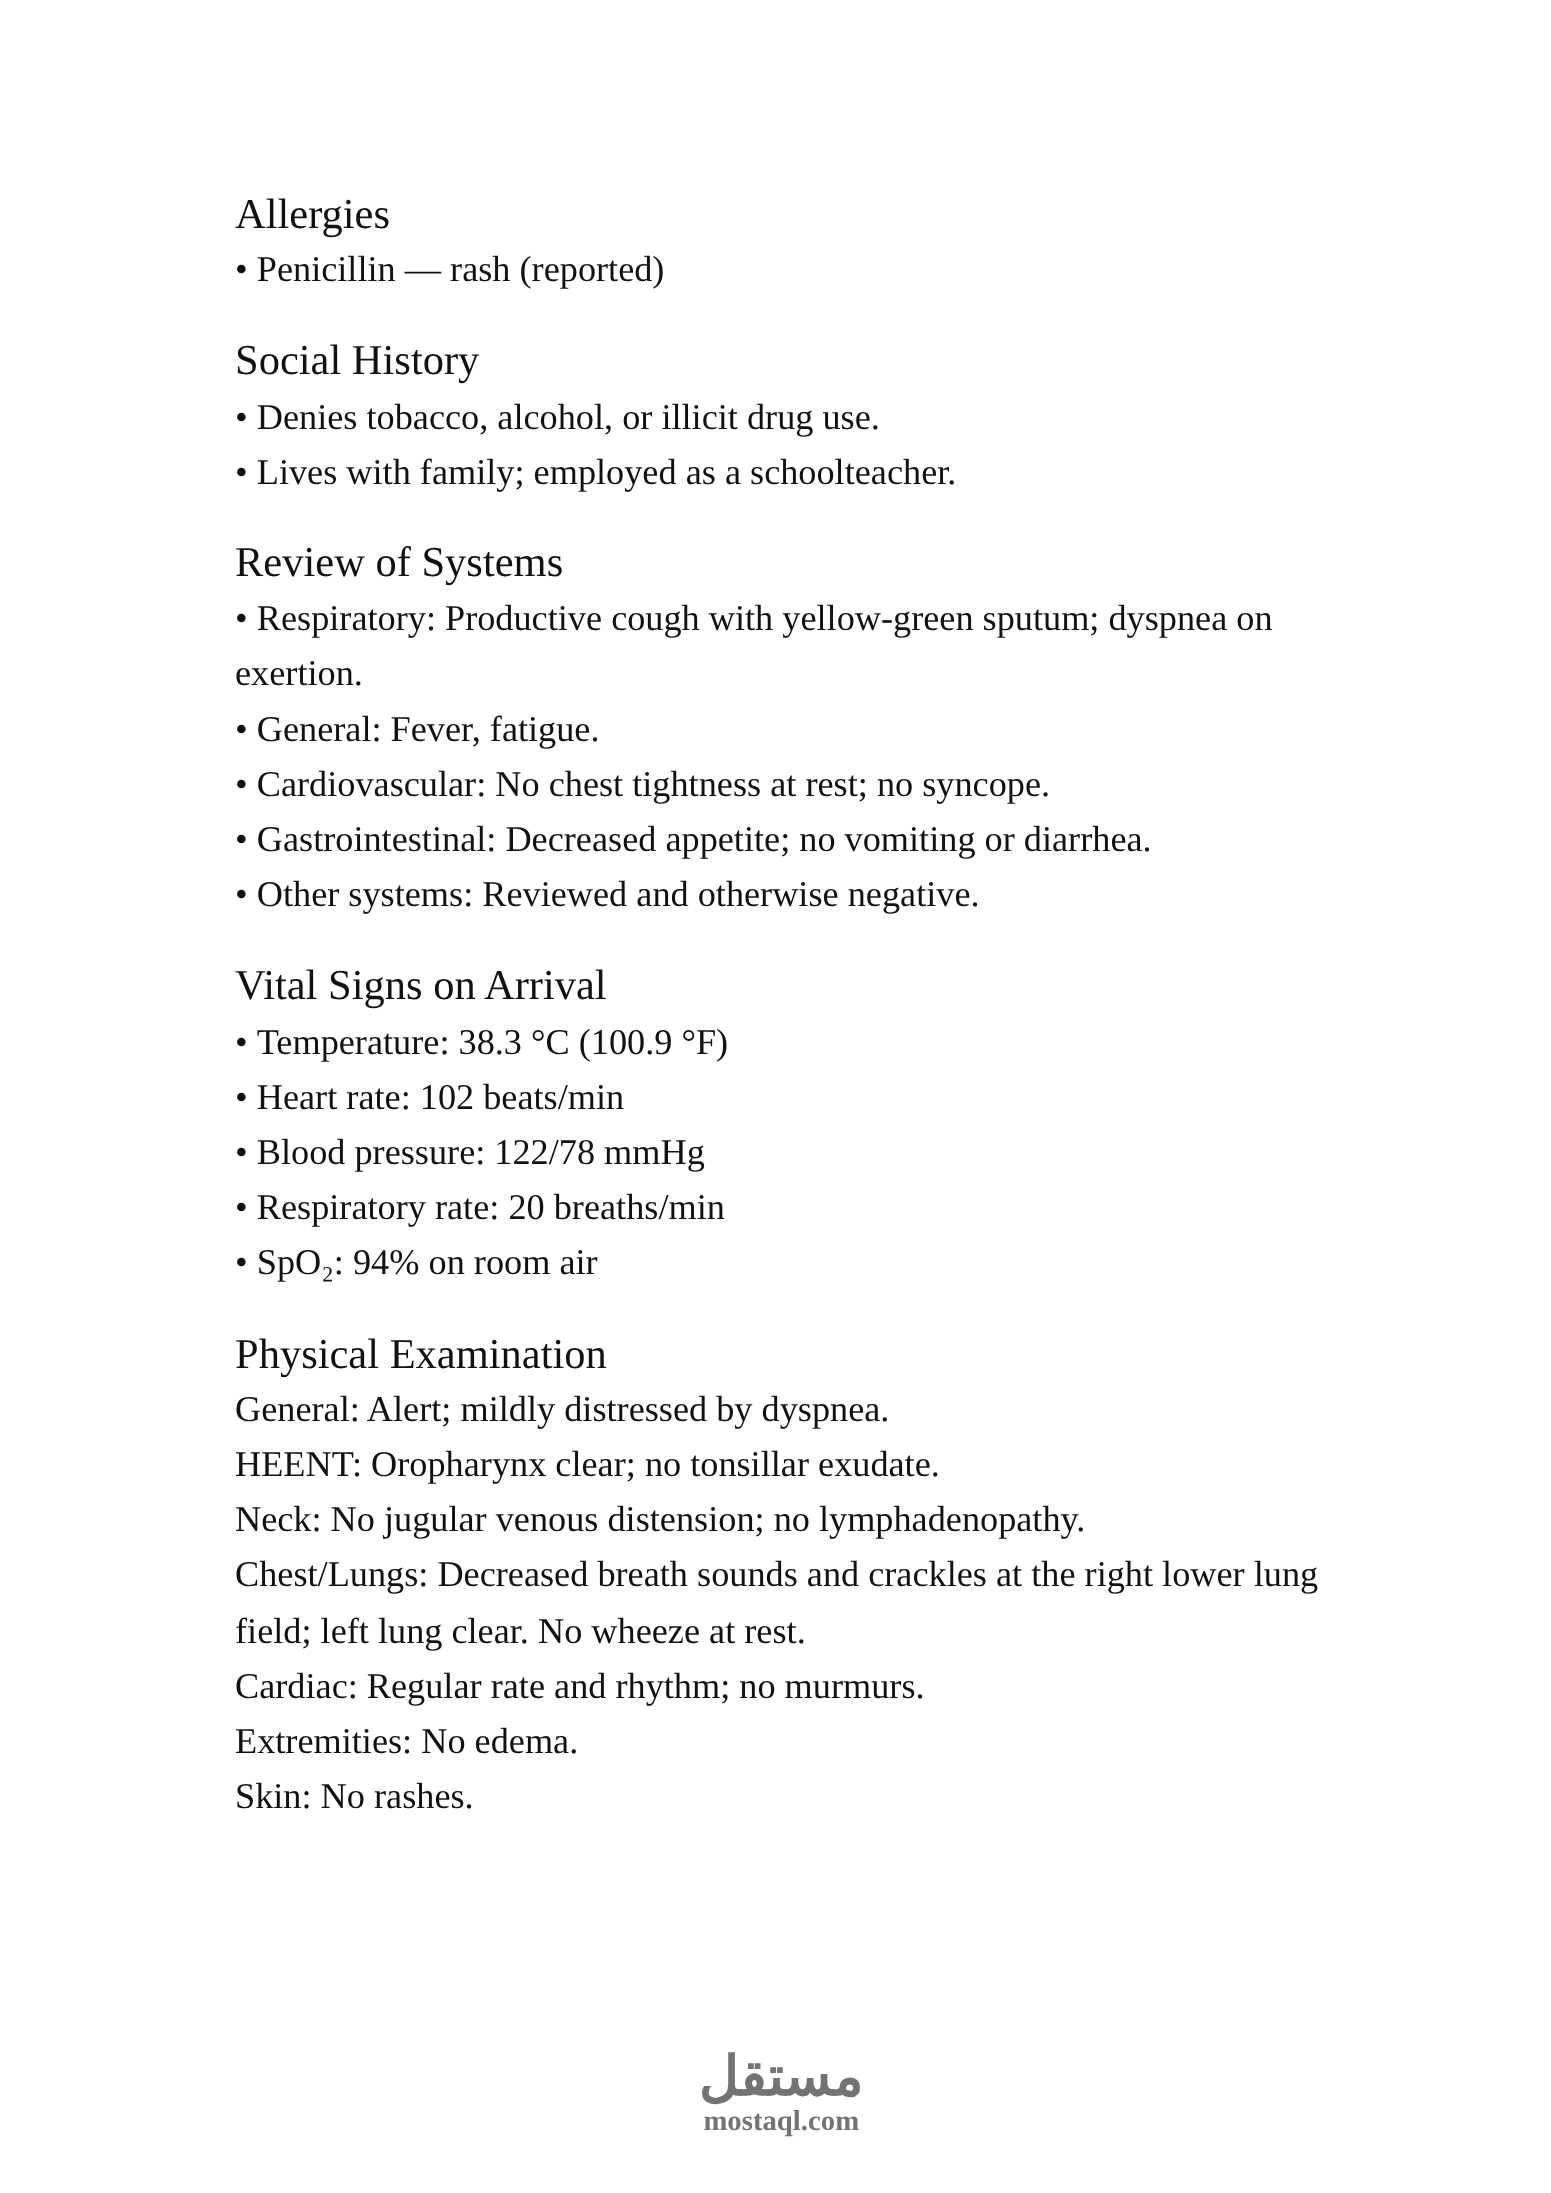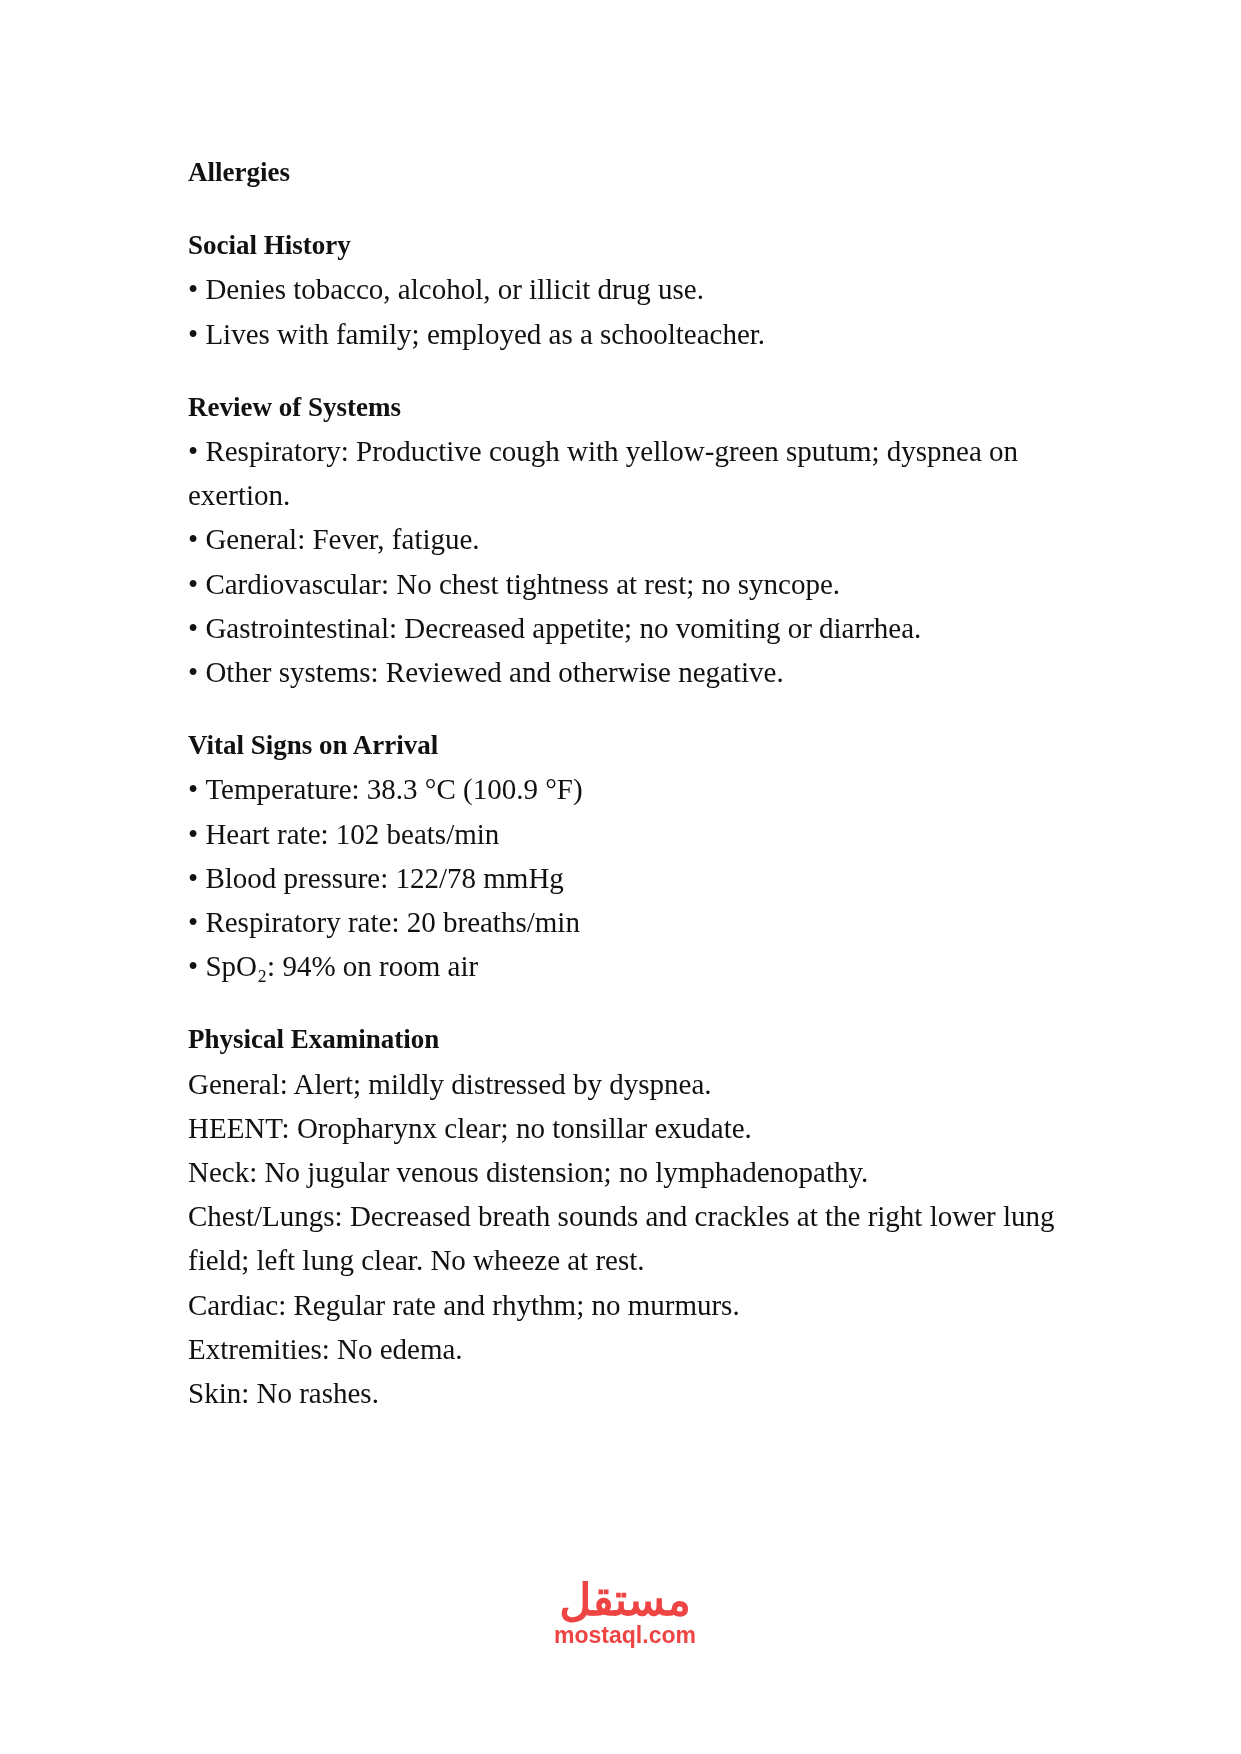--- a/index.html
+++ b/index.html
@@ -22,39 +22,39 @@
       width: 880px;
       font-size: 29px;
       line-height: 44.2px;
     }
     .section {
       margin: 0 0 29px 0;
     }
     .section-title {
       display: block;
       margin: 0;
-      font-weight: bold;
-      font-size: 27px;
+      font-weight: normal;
+      font-size: 34px;
       line-height: 44.2px;
     }
     .line {
       display: block;
       margin: 0;
     }
     .bullet::before {
       content: "\2022\00a0";
     }
     .watermark {
       position: absolute;
       left: 540px;
-      top: 1576px;
+      top: 1638px;
       width: 170px;
       text-align: center;
-      color: #ef4444;
-      font-family: Liberation Sans, sans-serif;
+      color: #737373;
+      font-family: Liberation Serif, serif;
     }
     .watermark-ar {
       display: block;
       font-size: 44px;
       font-weight: bold;
       line-height: 48px;
     }
     .watermark-url {
       display: block;
       font-size: 23px;
@@ -62,20 +62,21 @@
       font-weight: bold;
     }
   </style>
 </head>
 <body>
 
 <div class="page">
 
   <div class="section">
     <span class="section-title">Allergies</span>
+    <span class="line bullet">Penicillin — rash (reported)</span>
   </div>
 
   <div class="section">
     <span class="section-title">Social History</span>
     <span class="line bullet">Denies tobacco, alcohol, or illicit drug use.</span>
     <span class="line bullet">Lives with family; employed as a schoolteacher.</span>
   </div>
 
   <div class="section">
     <span class="section-title">Review of Systems</span>

